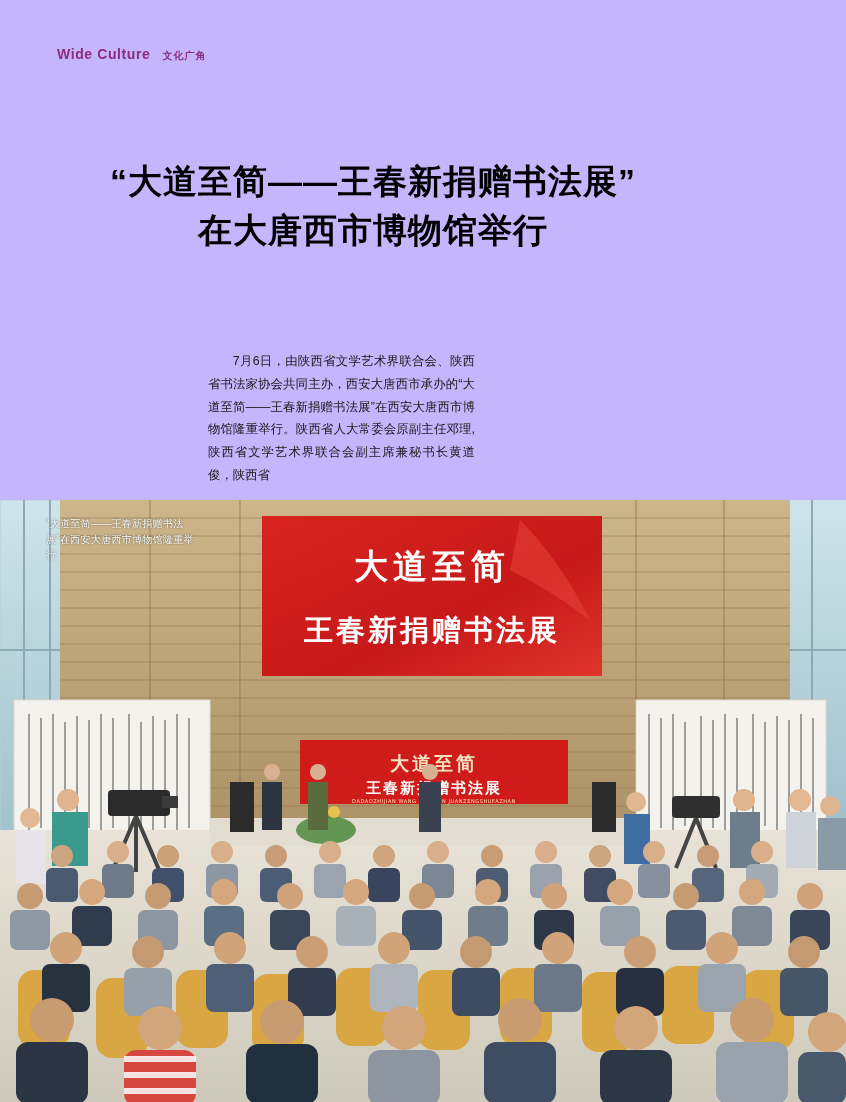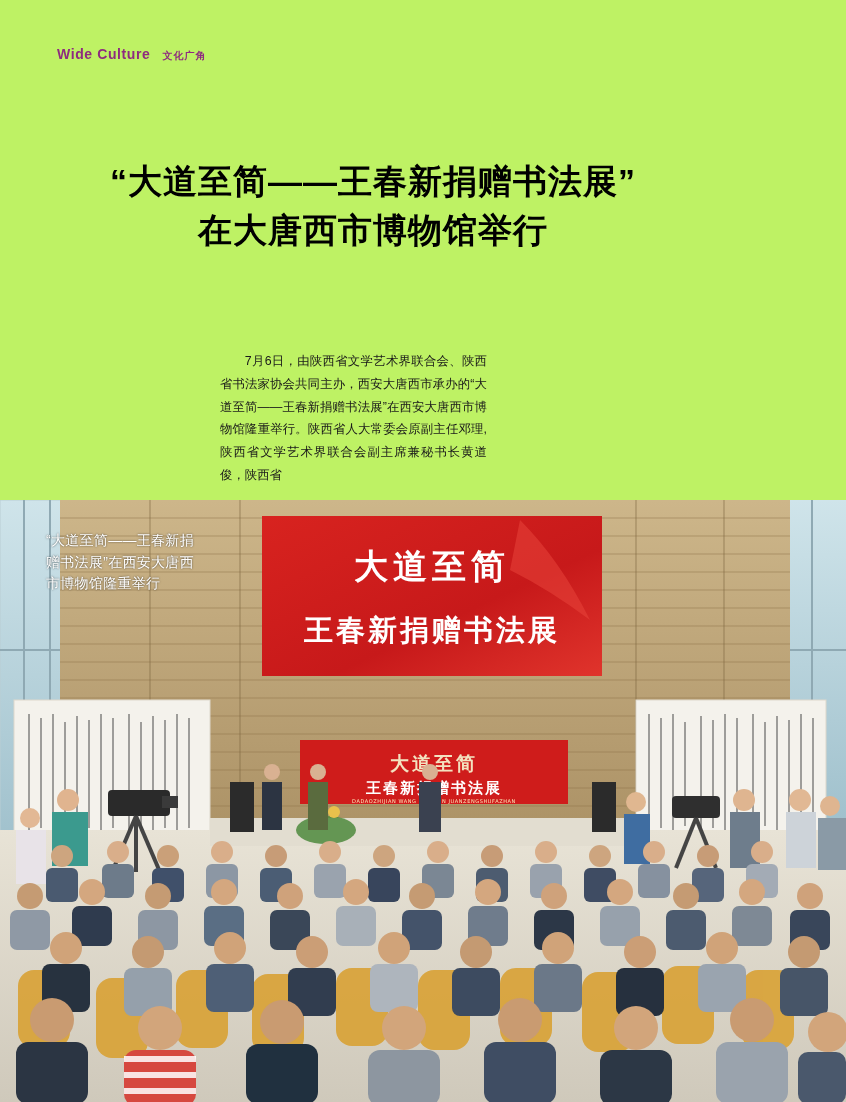--- a/index.html
+++ b/index.html
@@ -11,21 +11,21 @@
     height: 1102px;
     background: #ffffff;
     font-family: "Liberation Sans", sans-serif;
     overflow: hidden;
     position: relative;
   }
   .page {
     position: relative;
     width: 846px;
     height: 778px;
-    background: #bef264;
+    background: #c4b5fd;
   }
 
   
   .header {
     position: absolute;
     left: 57px;
     top: 46px;
     display: flex;
     align-items: baseline;
     gap: 12px;
@@ -67,21 +67,20 @@
   }
 
   
   .body-copy {
     position: absolute;
     left: 208px;
     top: 350px;
     width: 560px;
     display: flex;
     gap: 26px;
-    margin-left: 12px;
   }
   .col {
     width: 267px;
     font-size: 12.4px;
     line-height: 1.84;
     color: #1a1a1a;
     text-align: justify;
     text-justify: inter-character;
   }
   .col p {
@@ -102,24 +101,24 @@
     background: #c9cbbf;
   }
   .photo svg {
     display: block;
     width: 846px;
     height: 602px;
   }
   .caption-overlay {
     position: absolute;
     left: 46px;
-    top: 30px;
+    top: 16px;
     width: 150px;
     color: #ffffff;
-    font-size: 14px;
+    font-size: 10px;
     line-height: 1.55;
     letter-spacing: 0.3px;
     text-shadow: 0 0 2px rgba(0,0,0,.7);
   }
 </style>
 </head>
 <body>
 
 <div class="page">
 

